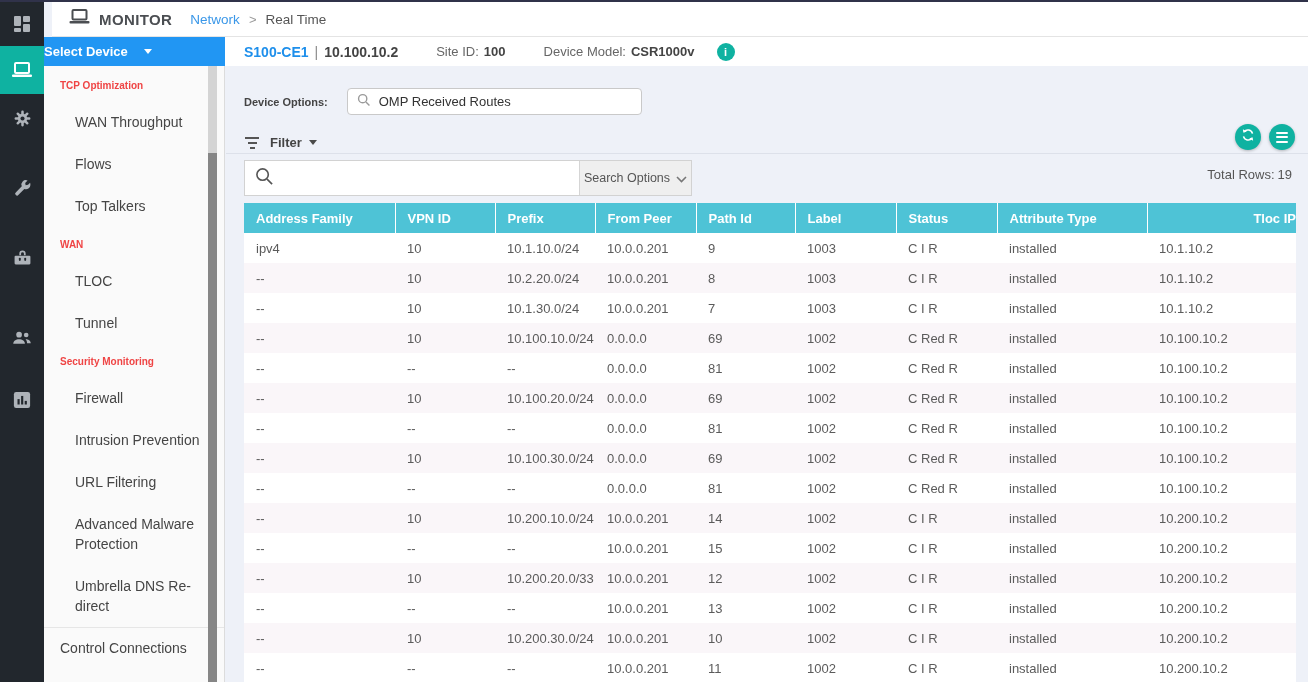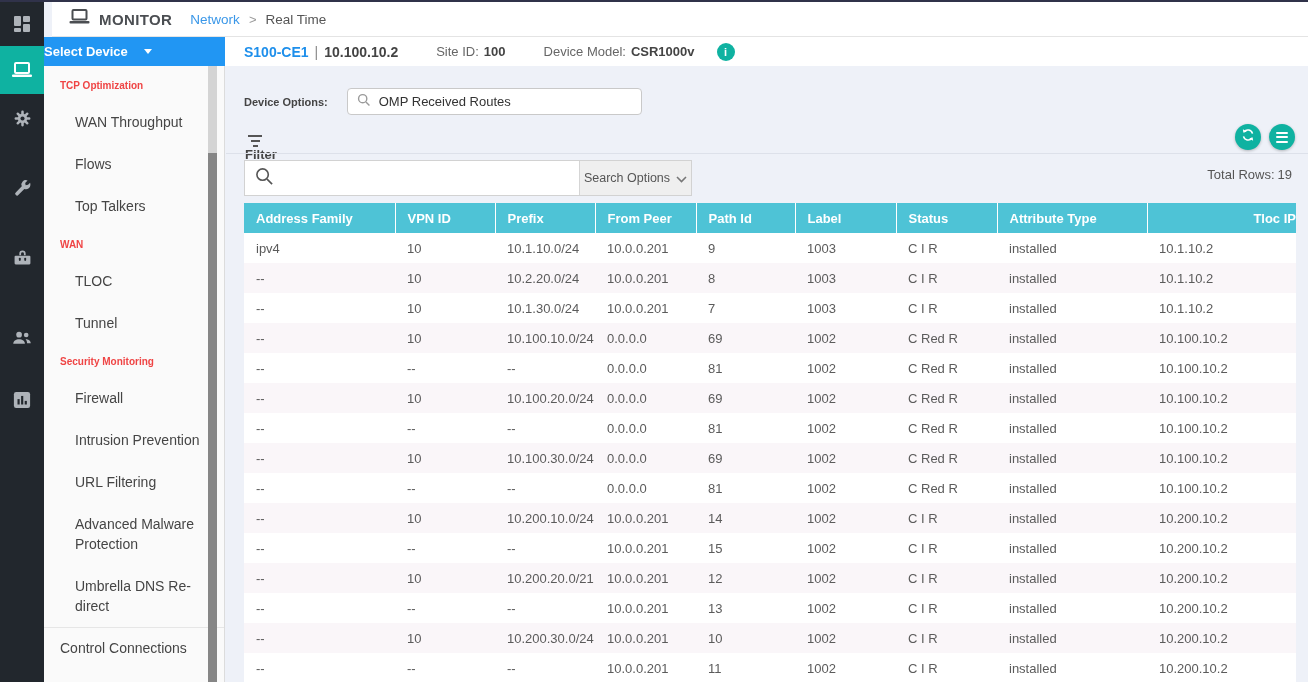--- a/index.html
+++ b/index.html
@@ -61,21 +61,21 @@
   
   .content { position:absolute; left:226px; top:66px; right:0; bottom:0; background:#eef1f8; }
 
   .devopts { position:absolute; left:18px; top:22px; display:flex; align-items:center; }
   .devopts-label { font-size:11px; font-weight:bold; color:#444; margin-right:19px; }
   .devopts-box { width:295px; height:27px; background:#fff; border:1px solid #c9c9c9; border-radius:4px;
                  display:flex; align-items:center; padding-left:9px; }
   .devopts-box input { border:none; outline:none; font-size:13px; color:#333; width:230px; margin-left:8px;
                        font-family:"Liberation Sans", sans-serif; background:transparent; }
 
-  .filterrow { position:absolute; left:19px; top:69px; display:flex; align-items:center; cursor:pointer;flex-direction:column; }
+  .filterrow { position:absolute; left:19px; top:69px; display:flex; align-items:center; cursor:pointer; }
   .filter-icon { display:flex; flex-direction:column; gap:3px; align-items:center; margin-right:11px; }
   .filter-icon span { display:block; height:2px; background:#555; }
   .filter-icon .l1 { width:14px; } .filter-icon .l2 { width:9px; } .filter-icon .l3 { width:5px; }
   .filter-label { font-size:13px; font-weight:bold; color:#444; }
 
   .actions { position:absolute; right:13px; top:58px; display:flex; gap:8px; z-index:5; }
   .circle-btn { width:26px; height:26px; border-radius:50%; background:#0fb2a1; display:flex;
                 align-items:center; justify-content:center; cursor:pointer;
                 box-shadow:0 1px 3px rgba(0,0,0,.25); }
   .hamburger { display:flex; flex-direction:column; gap:2.5px; }
@@ -455,21 +455,21 @@
             <td>10.0.0.201</td>
             <td>15</td>
             <td>1002</td>
             <td>C I R</td>
             <td>installed</td>
             <td>10.200.10.2</td>
           </tr>
           <tr>
             <td>--</td>
             <td>10</td>
-            <td>10.200.20.0/21</td>
+            <td>10.200.20.0/33</td>
             <td>10.0.0.201</td>
             <td>12</td>
             <td>1002</td>
             <td>C I R</td>
             <td>installed</td>
             <td>10.200.10.2</td>
           </tr>
           <tr>
             <td>--</td>
             <td>--</td>

